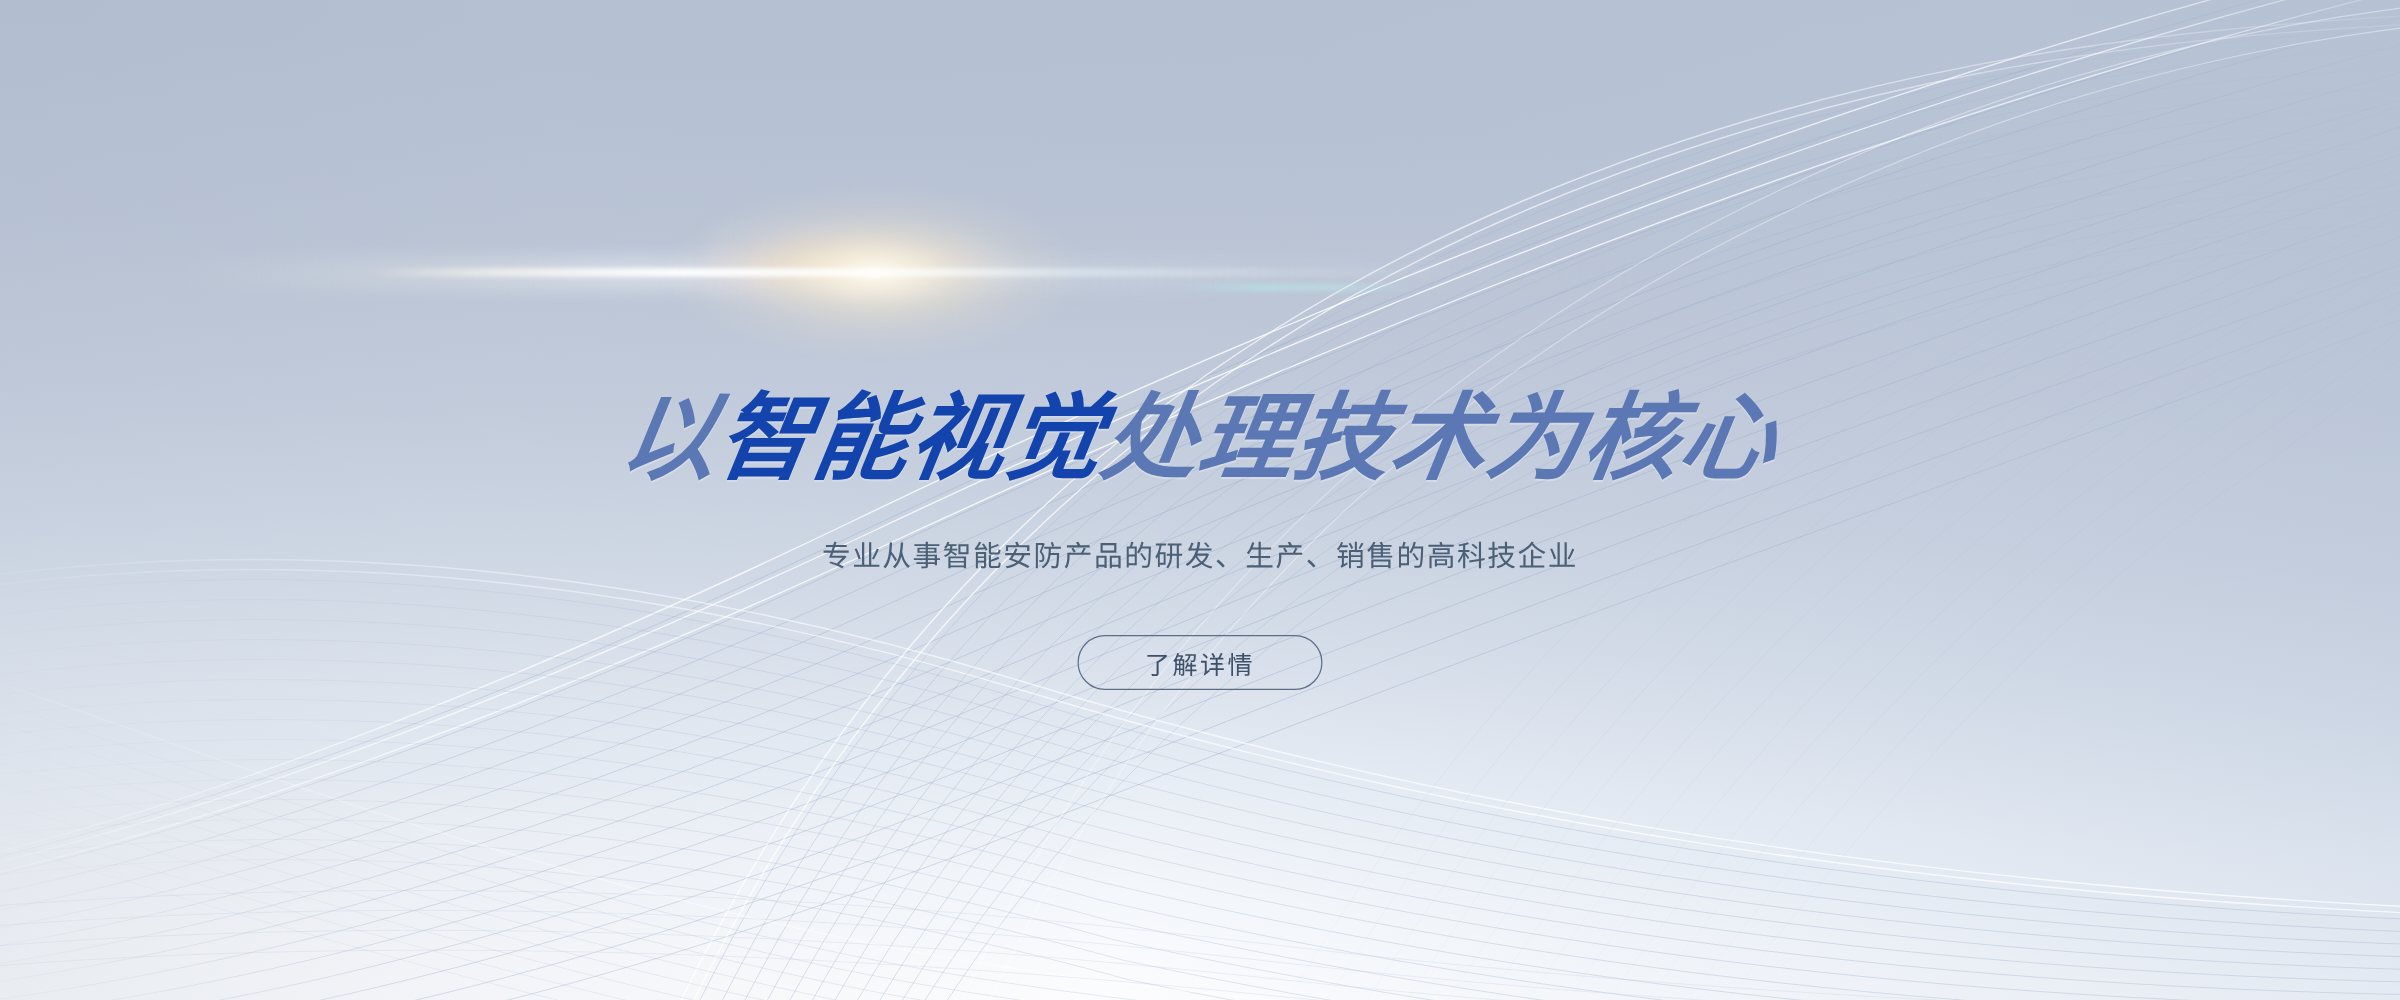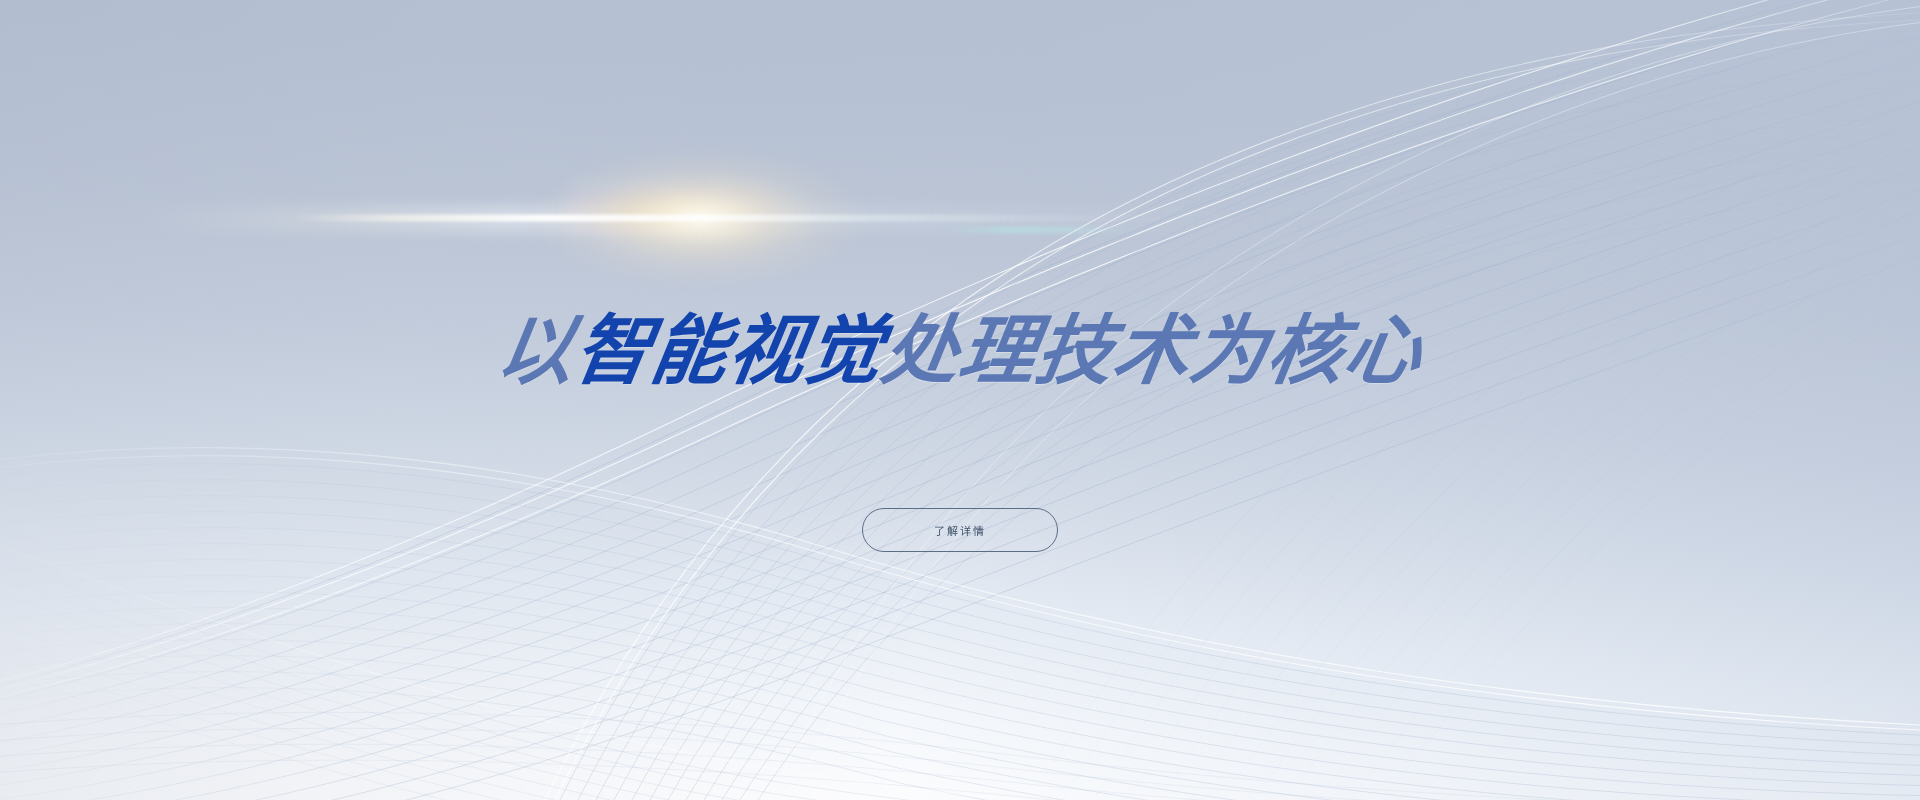--- a/index.html
+++ b/index.html
@@ -207,21 +207,21 @@
     display: flex;
     align-items: center;
     justify-content: center;
     width: 196px;
     height: 44px;
     box-sizing: border-box;
     border: 1px solid #5c6e86;
     border-radius: 22px;
     background: transparent;
     color: #3e5168;
-    font-size: 11px;
+    font-size: 20px;
     letter-spacing: 2px;
     font-family: "Liberation Sans", "DejaVu Sans", sans-serif;
     cursor: pointer;
   }
 </style>
 </head>
 <body>
 
 <div class="banner">
 
@@ -383,19 +383,20 @@
   <div class="flare-streak-wide"></div>
   <div class="flare-rainbow"></div>
   <div class="flare-core"></div>
   <div class="flare-streak"></div>
   <div class="flare-cyan"></div>
 
   <div class="content">
 
     <h1 class="headline"><span class="seg seg-muted">以</span><span class="seg seg-accent">智能视觉</span><span class="seg seg-muted">处理技术为核心</span></h1>
 
+    <p class="subtitle">专业从事智能安防产品的研发、生产、销售的高科技企业</p>
 
     <div class="cta-wrap">
       <button class="cta-button" type="button">了解详情</button>
     </div>
 
   </div>
 </div>
 
 </body></html>

